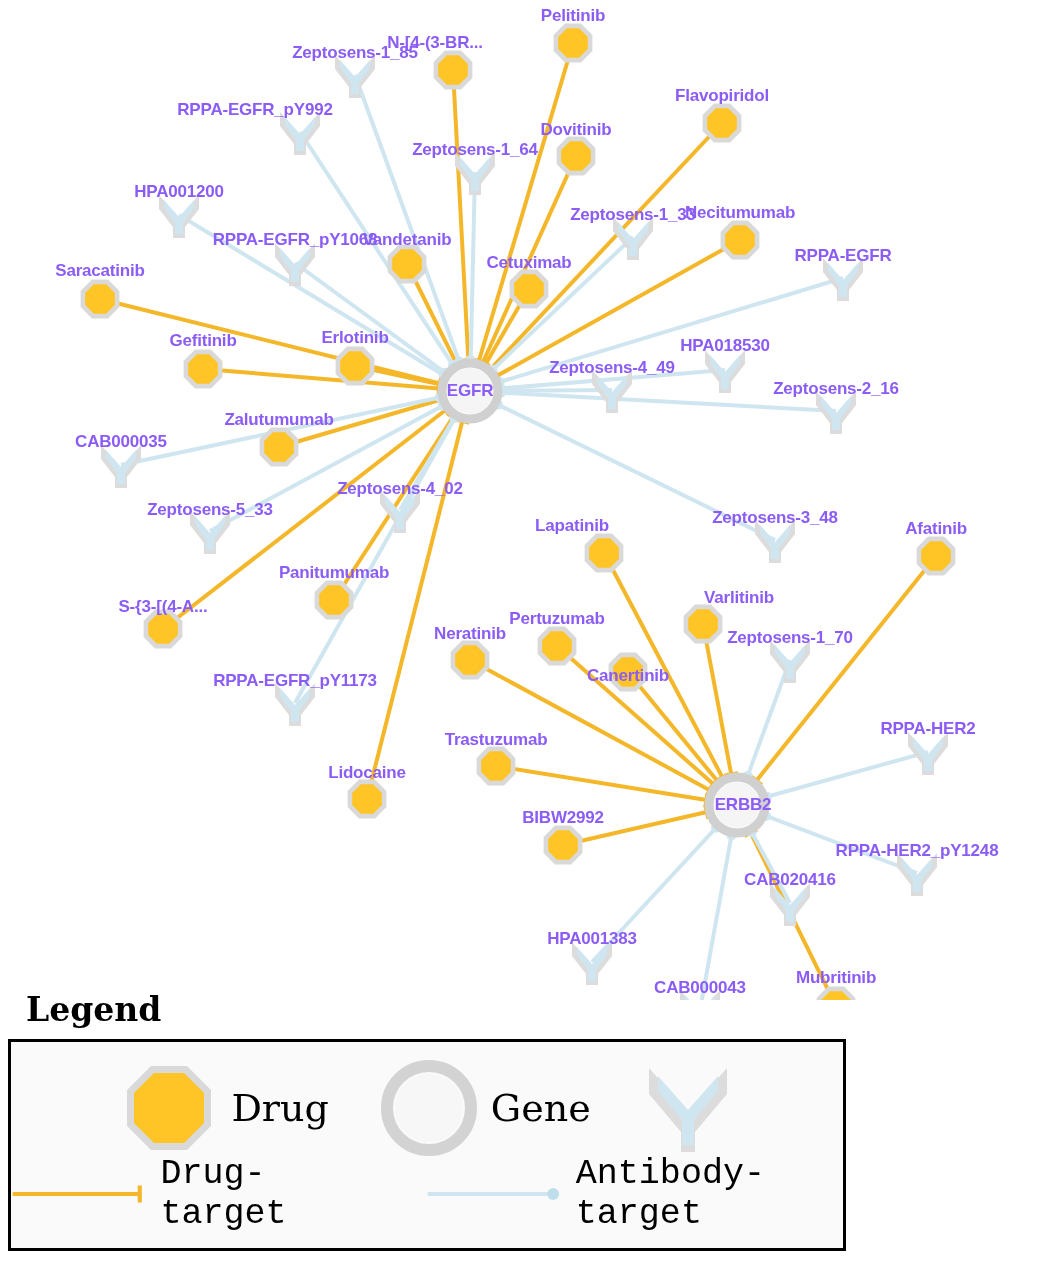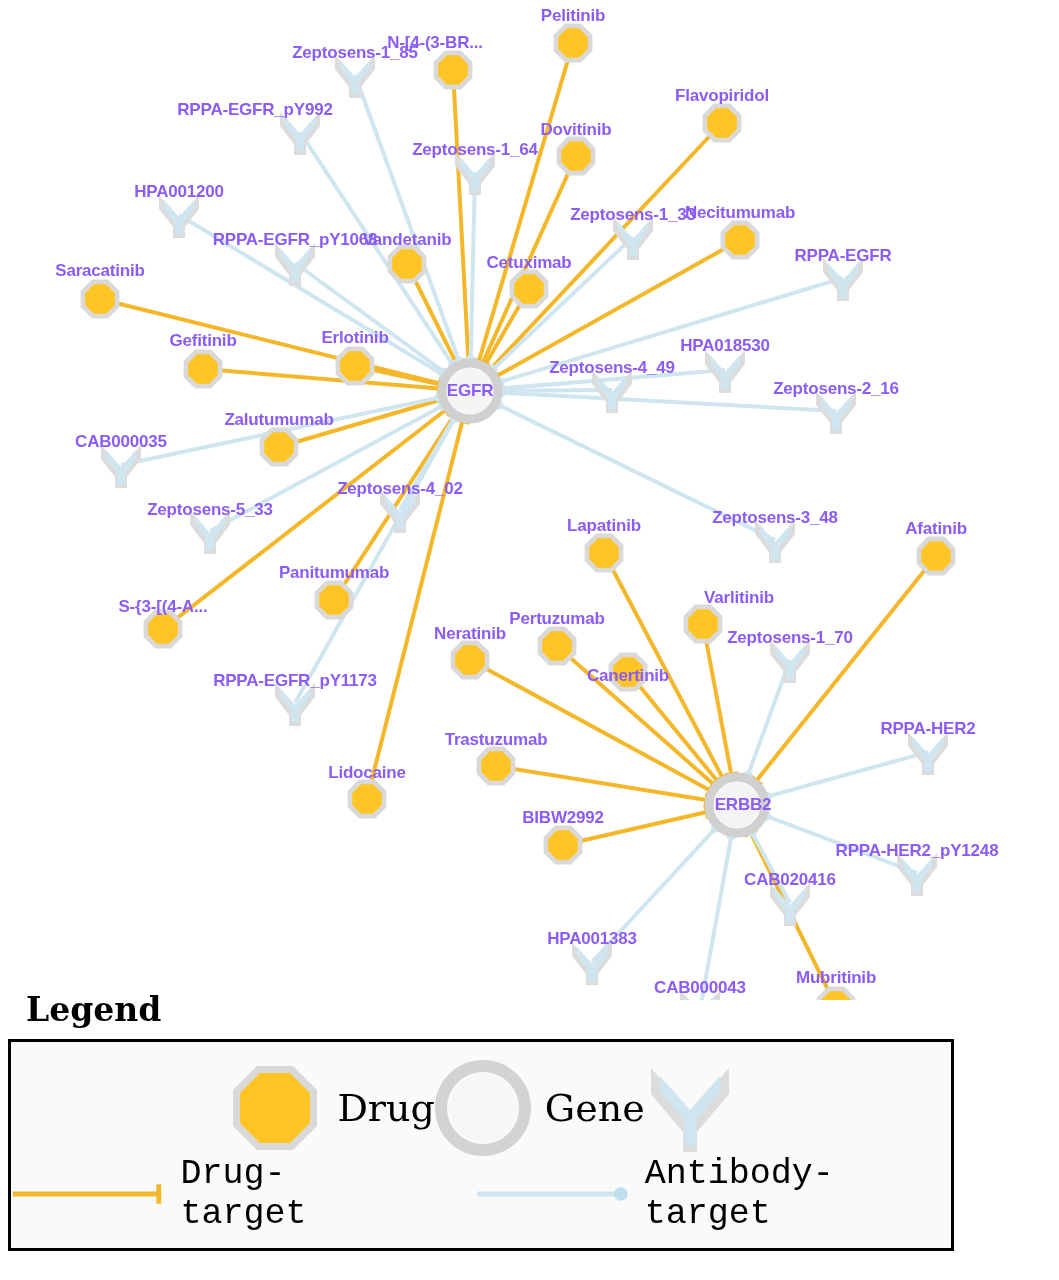--- a/index.html
+++ b/index.html
@@ -32,21 +32,21 @@
     font-size: 17px;
     color: #8b5cf6;
     white-space: nowrap;
     transform: translate(-50%, -50%);
     letter-spacing: -0.2px;
   }
   .legend-wrap {
     position: absolute;
     left: 8px;
     top: 990px;
-    width: 946px;
+    width: 838px;
   }
   .legend-title {
     font-family: "DejaVu Serif", serif;
     font-size: 33px;
     font-weight: bold;
     color: #000;
     margin: 0 0 10px 18px;
   }
   .legend-box {
     border: 3px solid #000;
@@ -54,20 +54,21 @@
     height: 212px;
     position: relative;
     box-sizing: border-box;
   }
   .legend-row1 {
     position: absolute;
     left: 0; right: 0; top: 18px;
     display: flex;
     align-items: flex-start;
     justify-content: center;
+    gap: 52px;
   }
   .legend-item {
     display: flex;
     align-items: center;
     gap: 14px;
   }
   .legend-text {
     font-family: "DejaVu Serif", serif;
     font-size: 38px;
     color: #000;
@@ -322,21 +323,21 @@
     <div class="node-label" style="left: 435px; top: 43px;">N-[4-(3-BR...</div>
     <div class="node-label" style="left: 722px; top: 96px;">Flavopiridol</div>
     <div class="node-label" style="left: 576px; top: 130px;">Dovitinib</div>
     <div class="node-label" style="left: 740px; top: 213px;">Necitumumab</div>
     <div class="node-label" style="left: 407px; top: 240px;">Vandetanib</div>
     <div class="node-label" style="left: 529px; top: 263px;">Cetuximab</div>
     <div class="node-label" style="left: 100px; top: 271px;">Saracatinib</div>
     <div class="node-label" style="left: 203px; top: 341px;">Gefitinib</div>
     <div class="node-label" style="left: 355px; top: 338px;">Erlotinib</div>
     <div class="node-label" style="left: 279px; top: 420px;">Zalutumumab</div>
-    <div class="node-label" style="left: 604px; top: 526px;">Lapatinib</div>
+    <div class="node-label" style="left: 572px; top: 526px;">Lapatinib</div>
     <div class="node-label" style="left: 936px; top: 529px;">Afatinib</div>
     <div class="node-label" style="left: 334px; top: 573px;">Panitumumab</div>
     <div class="node-label" style="left: 703px; top: 598px; margin-left: 36px;">Varlitinib</div>
     <div class="node-label" style="left: 163px; top: 607px;">S-{3-[(4-A...</div>
     <div class="node-label" style="left: 557px; top: 619px;">Pertuzumab</div>
     <div class="node-label" style="left: 470px; top: 634px;">Neratinib</div>
     <div class="node-label" style="left: 628px; top: 646px; margin-top: 30px;">Canertinib</div>
     <div class="node-label" style="left: 496px; top: 740px;">Trastuzumab</div>
     <div class="node-label" style="left: 367px; top: 773px;">Lidocaine</div>
     <div class="node-label" style="left: 563px; top: 818px;">BIBW2992</div>

